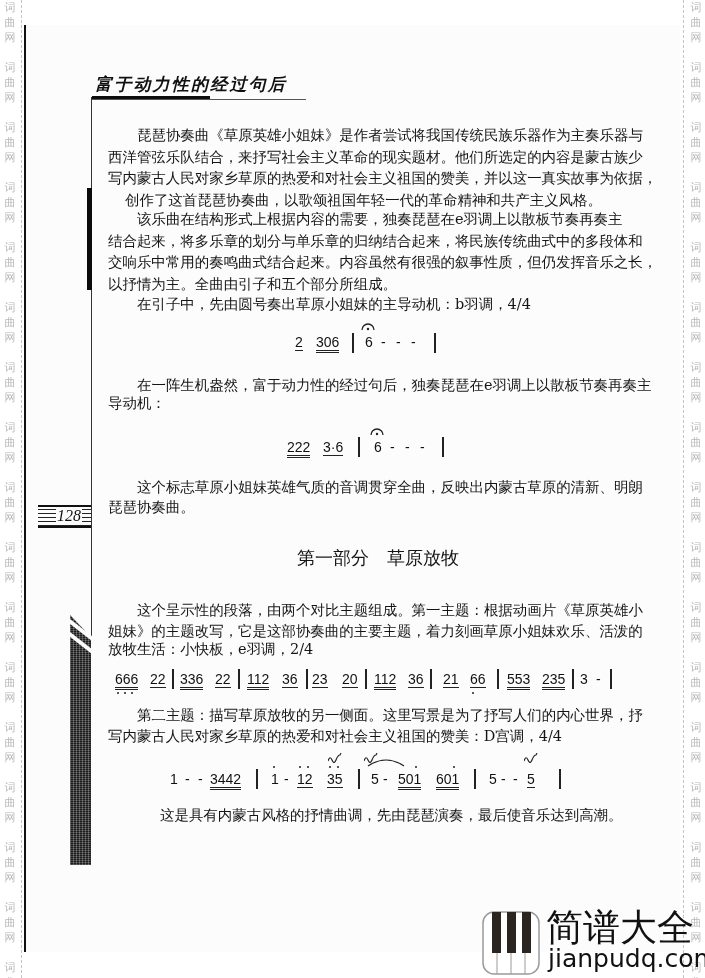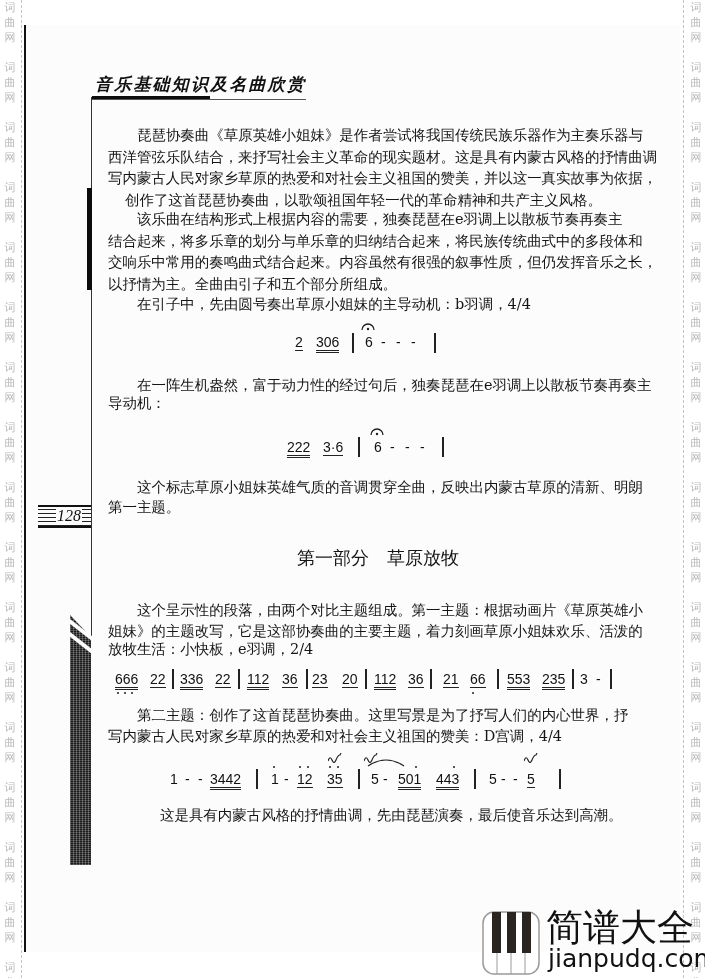--- a/index.html
+++ b/index.html
@@ -230,33 +230,33 @@
       <span class="wm-char">词</span>
       <span class="wm-char">曲</span>
     </div>
   </div>
 
 <div class="page-bg"></div>
 <div class="page-edge"></div>
 <div class="rule-v"></div>
 <div class="rule-bar"></div>
 
-<div class="hdr-title">音乐基础知识及名曲欣赏</div>
+<div class="hdr-title">富于动力性的经过句后</div>
 <div class="hdr-thick"></div>
 <div class="hdr-thin"></div>
 
 <div class="pn-lines"></div>
 <div class="pn-text">128</div>
 
 <div class="tex-bar"></div>
 <div class="tex-stripe" style="top:628px"></div>
 <div class="tex-stripe" style="top:641px"></div>
 
 <div class="line" style="left:137px;top:126px">琵琶协奏曲《草原英雄小姐妹》是作者尝试将我国传统民族乐器作为主奏乐器与</div>
-<div class="line" style="left:108px;top:148px">西洋管弦乐队结合，来抒写社会主义革命的现实题材。这是具有内蒙古风格的抒情曲调</div>
+<div class="line" style="left:108px;top:148px">西洋管弦乐队结合，来抒写社会主义革命的现实题材。他们所选定的内容是蒙古族少</div>
 <div class="line" style="left:108px;top:169px">写内蒙古人民对家乡草原的热爱和对社会主义祖国的赞美，并以这一真实故事为依据，</div>
 <div class="line" style="left:125px;top:191px">创作了这首琵琶协奏曲，以歌颂祖国年轻一代的革命精神和共产主义风格。</div>
 <div class="line" style="left:137px;top:210px">该乐曲在结构形式上根据内容的需要，独奏琵琶在e羽调上以散板节奏再奏主</div>
 <div class="line" style="left:108px;top:232px">结合起来，将多乐章的划分与单乐章的归纳结合起来，将民族传统曲式中的多段体和</div>
 <div class="line" style="left:108px;top:253px">交响乐中常用的奏鸣曲式结合起来。内容虽然有很强的叙事性质，但仍发挥音乐之长，</div>
 <div class="line" style="left:108px;top:275px">以抒情为主。全曲由引子和五个部分所组成。</div>
 <div class="line" style="left:137px;top:295px">在引子中，先由圆号奏出草原小姐妹的主导动机：b羽调，4/4</div>
 
 <div>
   <span class="n u1" style="left:295px;top:334px">2</span>
@@ -285,21 +285,21 @@
       <circle cx="7" cy="7" r="1.2" fill="#222"></circle>
     </svg>
   <span class="n" style="left:374px;top:439px">6</span>
   <span class="n" style="left:390px;top:439px">-</span>
   <span class="n" style="left:405px;top:439px">-</span>
   <span class="n" style="left:420px;top:439px">-</span>
   <div class="bar" style="left:442px;top:437px"></div>
 </div>
 
 <div class="line" style="left:137px;top:478px">这个标志草原小姐妹英雄气质的音调贯穿全曲，反映出内蒙古草原的清新、明朗</div>
-<div class="line" style="left:108px;top:498px">第一主题。</div>
+<div class="line" style="left:108px;top:498px">琵琶协奏曲。</div>
 
 <div class="heading">第一部分　草原放牧</div>
 
 <div class="line" style="left:137px;top:601px">这个呈示性的段落，由两个对比主题组成。第一主题：根据动画片《草原英雄小</div>
 <div class="line" style="left:108px;top:622px">姐妹》的主题改写，它是这部协奏曲的主要主题，着力刻画草原小姐妹欢乐、活泼的</div>
 <div class="line" style="left:108px;top:640px">放牧生活：小快板，e羽调，2/4</div>
 
 <div>
   <span class="n u2" style="left:115px;top:671px">666</span>
   <div class="dot" style="left:117px;top:692px"></div>
@@ -324,21 +324,21 @@
   <div class="dot" style="left:472px;top:692px"></div>
   <div class="bar" style="left:497px;top:669px"></div>
   <span class="n u2" style="left:507px;top:671px">553</span>
   <span class="n u2" style="left:542px;top:671px">235</span>
   <div class="bar" style="left:572px;top:669px"></div>
   <span class="n" style="left:580px;top:671px">3</span>
   <span class="n" style="left:596px;top:671px">-</span>
   <div class="bar" style="left:610px;top:669px"></div>
 </div>
 
-<div class="line" style="left:137px;top:706px">第二主题：创作了这首琵琶协奏曲。这里写景是为了抒写人们的内心世界，抒</div>
+<div class="line" style="left:137px;top:706px">第二主题：描写草原放牧的另一侧面。这里写景是为了抒写人们的内心世界，抒</div>
 <div class="line" style="left:108px;top:727px">写内蒙古人民对家乡草原的热爱和对社会主义祖国的赞美：D宫调，4/4</div>
 
 <div>
   <span class="n" style="left:170px;top:771px">1</span>
   <span class="n" style="left:185px;top:771px">-</span>
   <span class="n" style="left:198px;top:771px">-</span>
   <span class="n u2" style="left:210px;top:771px">3442</span>
   <div class="bar" style="left:256px;top:769px"></div>
   <div class="dot" style="left:273px;top:766px"></div>
   <span class="n" style="left:271px;top:771px">1</span>
@@ -357,21 +357,21 @@
       <path d="M2 10 Q20 -2 38 10" fill="none" stroke="#222" stroke-width="1.2"></path>
     </svg>
   <svg class="orn" style="left:364px;top:753px" width="14" height="10">
       <path d="M0 8 Q2 2 4 7 T8 7 T12 2 L13 0" fill="none" stroke="#222" stroke-width="1.2"></path>
     </svg>
   <span class="n" style="left:371px;top:771px">5</span>
   <span class="n" style="left:383px;top:771px">-</span>
   <div class="dot" style="left:415px;top:766px"></div>
   <span class="n u2" style="left:398px;top:771px">501</span>
   <div class="dot" style="left:453px;top:766px"></div>
-  <span class="n u2" style="left:436px;top:771px">443</span>
+  <span class="n u2" style="left:436px;top:771px">601</span>
   <div class="bar" style="left:474px;top:769px"></div>
   <span class="n" style="left:489px;top:771px">5</span>
   <span class="n" style="left:501px;top:771px">-</span>
   <span class="n" style="left:513px;top:771px">-</span>
   <svg class="orn" style="left:524px;top:753px" width="14" height="10">
       <path d="M0 8 Q2 2 4 7 T8 7 T12 2 L13 0" fill="none" stroke="#222" stroke-width="1.2"></path>
     </svg>
   <span class="n u1" style="left:527px;top:771px">5</span>
   <div class="bar" style="left:559px;top:769px"></div>
 </div>

